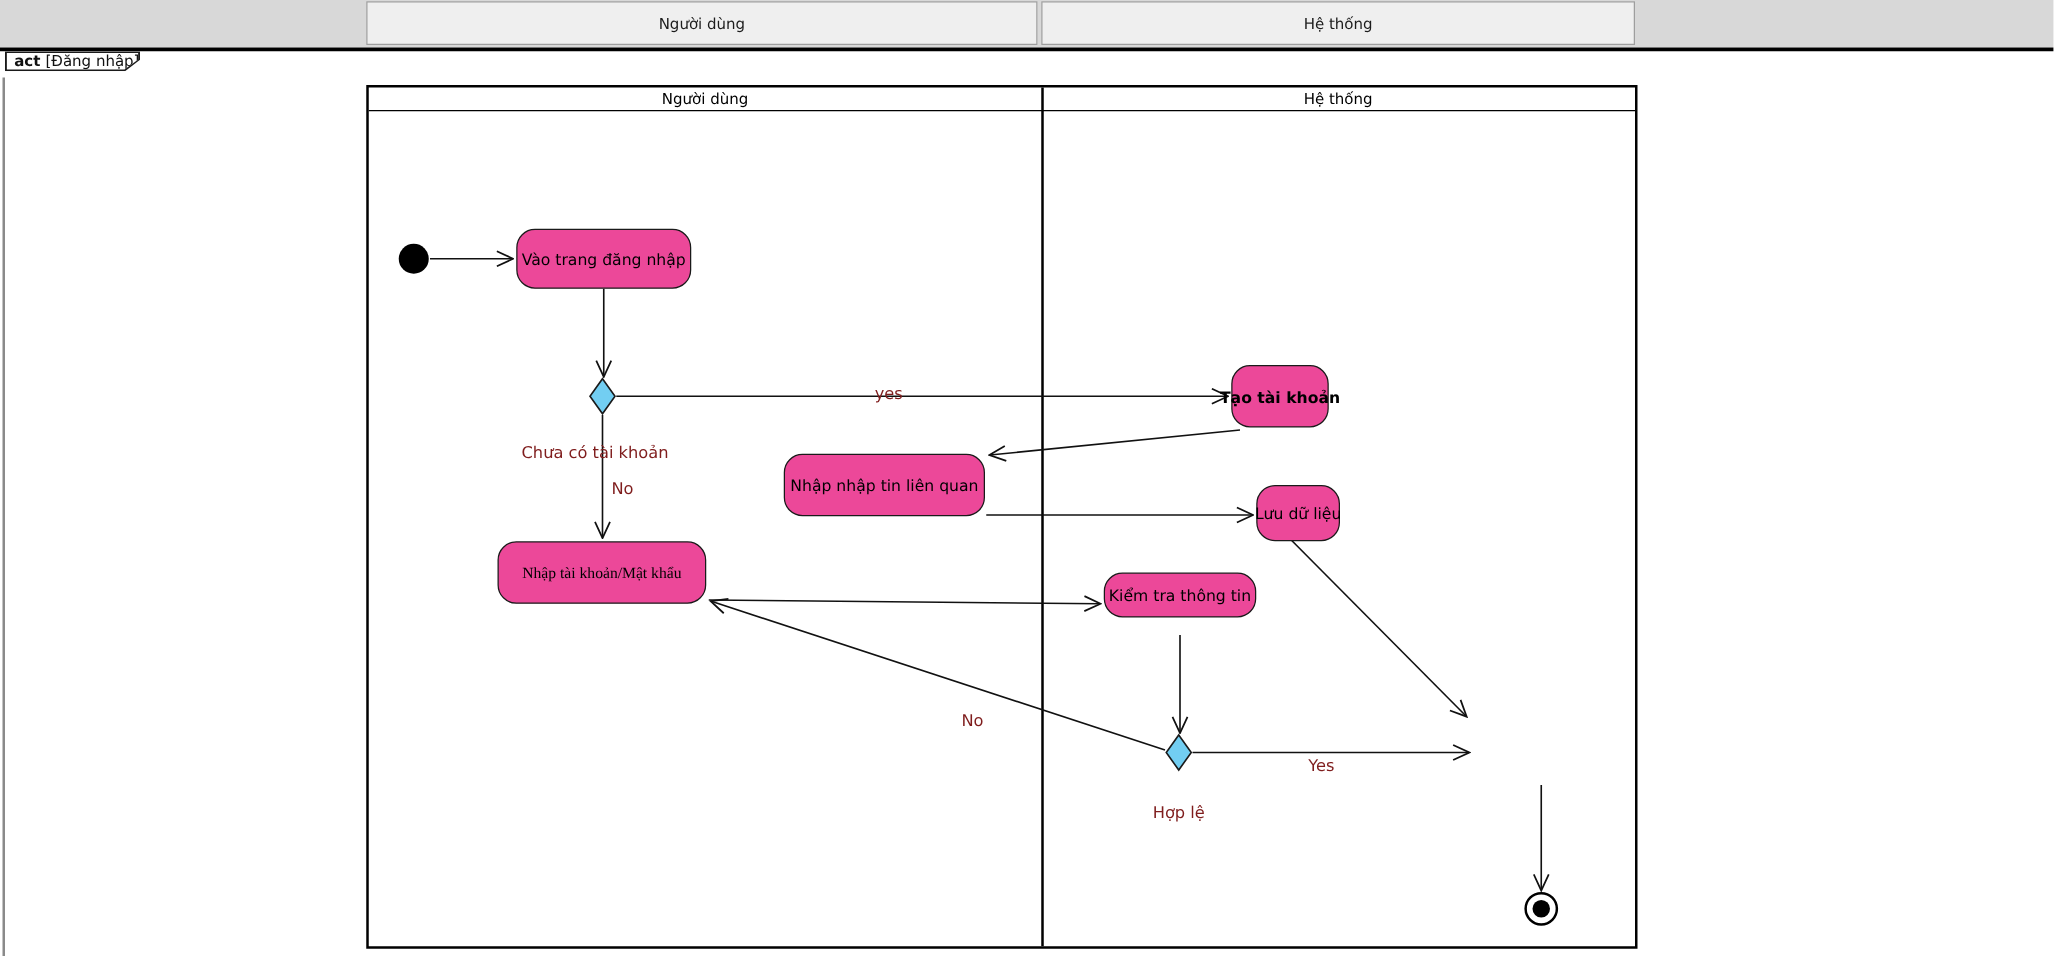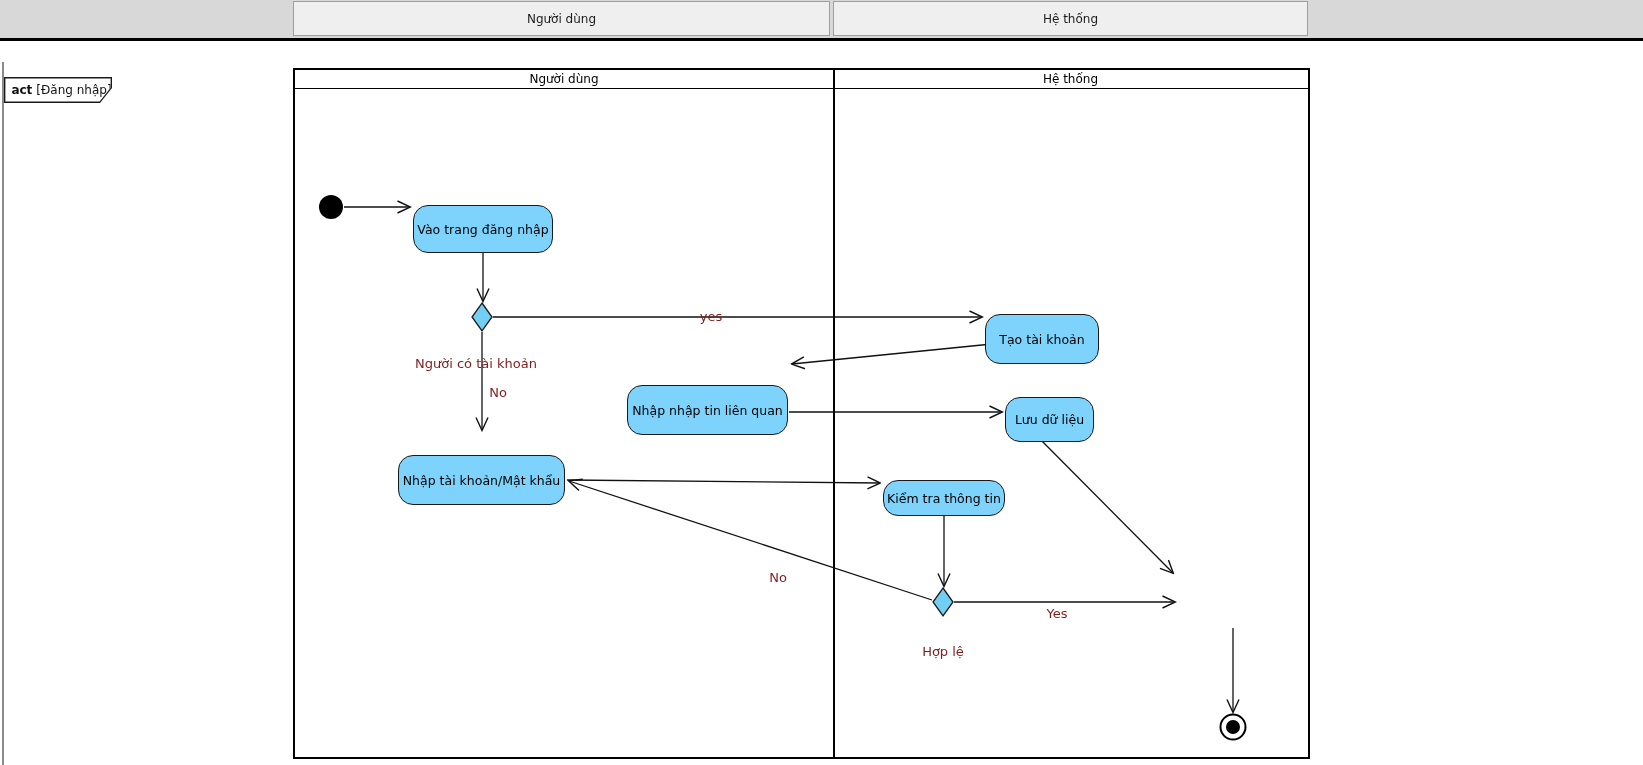--- a/index.html
+++ b/index.html
@@ -30,24 +30,23 @@
   .topbar-box.b1 { left: 293px; width: 537px; }
   .topbar-box.b2 { left: 833px; width: 475px; }
   .topbar-underline {
     position: absolute; left: 0; top: 38px;
     width: 1643px; height: 3px; background: #000;
   }
 
   
   .actlabel-outer {
     position: absolute; left: 4px; top: 41px;
-    width: 108px; height: 26px;
+    width: 108px; height: 16px;
     background: #1a1a1a;
     clip-path: polygon(0 0, 100% 0, 100% 42%, calc(100% - 12px) 100%, 0 100%);
-    margin-top: 36px;
   }
   .actlabel-inner {
     position: absolute; left: 1.4px; top: 1.4px; right: 1.4px; bottom: 1.4px;
     background: #ffffff;
     clip-path: polygon(0 0, 100% 0, 100% 40%, calc(100% - 11px) 100%, 0 100%);
     display: flex; align-items: center;
     padding-left: 6px;
     font-size: 12px; white-space: nowrap;
   }
   .actlabel-inner .kw { font-weight: bold; margin-right: 4px; }
@@ -76,34 +75,33 @@
   .pool-header .c1 { width: 538px; }
   .pool-header .c2 { flex: 1; }
   .lane-divider {
     position: absolute; left: 538px; top: 0; bottom: 0;
     width: 2px; background: #000;
   }
 
   
   .node {
     position: absolute;
-    background: #7dd3fc;
+    background: #ec4899;
     border: 1.5px solid #1a1a1a;
     border-radius: 15px;
     display: flex; align-items: center; justify-content: center;
     font-size: 12.5px; color: #000;
     white-space: nowrap;
     text-align: center;
-    margin-top: 22px;
   }
   .n1 { left: 413px; top: 183px; width: 140px; height: 48px; }
-  .n2 { left: 985px; top: 292px; width: 114px;  height: 50px; }
+  .n2 { left: 985px; top: 292px; width: 78px;  height: 50px; font-weight: bold; }
   .n3 { left: 627px; top: 363px; width: 161px; height: 50px; }
-  .n4 { left: 1005px; top: 375px; width: 89px; height: 45px; }
-  .n5 { left: 398px; top: 433px; width: 167px; height: 50px; }
+  .n4 { left: 1005px; top: 388px; width: 67px; height: 45px; }
+  .n5 { left: 398px; top: 433px; width: 167px; height: 50px; font-family: Liberation Serif, serif; }
   .n6 { left: 883px; top: 458px; width: 122px; height: 36px; }
   .n7 { left: 1178px; top: 578px; width: 112px; height: 49px; }
 
   
   .elabel {
     position: absolute;
     transform: translate(-50%, -50%);
     font-size: 13px; color: #7f1d1d;
     white-space: nowrap;
     margin-top: 11px;
@@ -185,19 +183,19 @@
   </svg>
 
   <div class="node n1">Vào trang đăng nhập</div>
   <div class="node n2">Tạo tài khoản</div>
   <div class="node n3">Nhập nhập tin liên quan</div>
   <div class="node n4">Lưu dữ liệu</div>
   <div class="node n5">Nhập tài khoản/Mật khẩu</div>
   <div class="node n6">Kiểm tra thông tin</div>
 
   <div class="elabel lb-yes1">yes</div>
-  <div class="elabel lb-cond1">Người có tài khoản</div>
+  <div class="elabel lb-cond1">Chưa có tài khoản</div>
   <div class="elabel lb-no1">No</div>
   <div class="elabel lb-cond2">Hợp lệ</div>
   <div class="elabel lb-yes2 onLine">Yes</div>
   <div class="elabel lb-no2">No</div>
 
 </div>
 
 </body></html>

